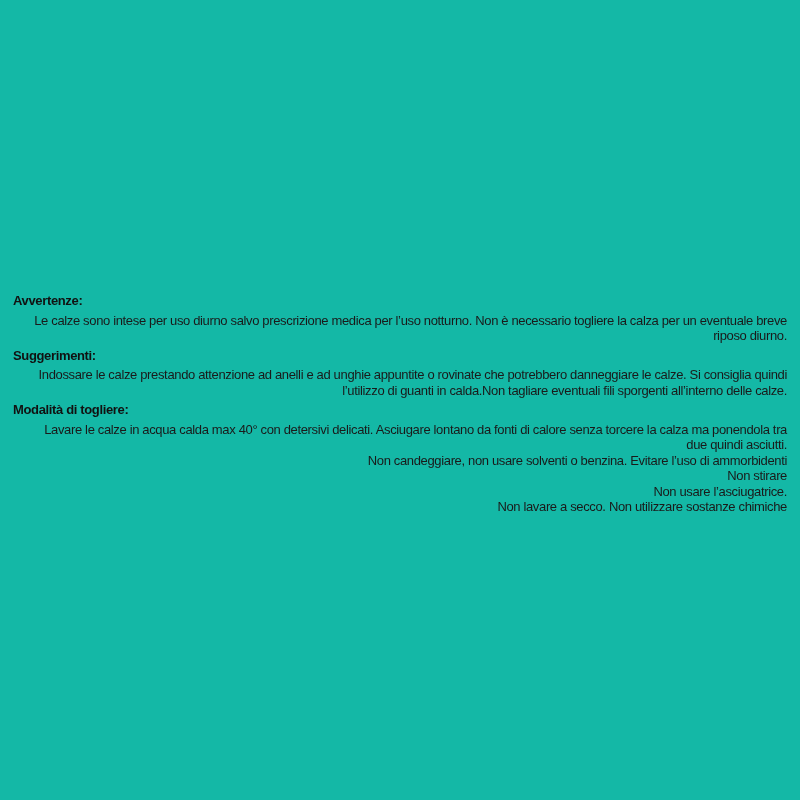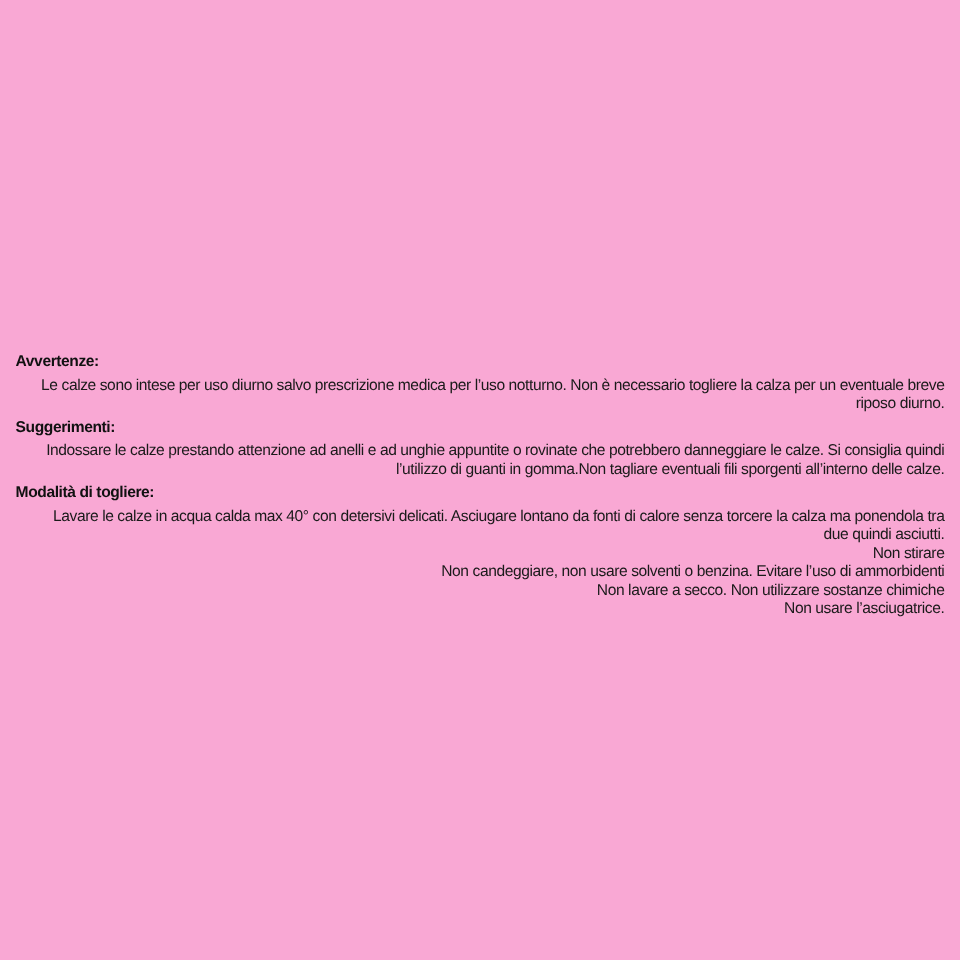--- a/index.html
+++ b/index.html
@@ -4,21 +4,21 @@
 <style>
   html, body {
     margin: 0;
     padding: 0;
     background: #ffffff;
   }
   .page {
     position: relative;
     width: 800px;
     height: 800px;
-    background: #f9a8d4;
+    background: #14b8a6;
     overflow: hidden;
   }
   .content {
     box-sizing: border-box;
     padding: 289px 13px 0 13px;
     font-family: "Liberation Sans", sans-serif;
     font-size: 13px;
     letter-spacing: -0.35px;
     color: #1a1a1a;
   }
@@ -46,29 +46,29 @@
     <div class="section-body">
           <div class="text-line">Le calze sono intese per uso diurno salvo prescrizione medica per l’uso notturno. Non è necessario togliere la calza per un eventuale breve</div>
           <div class="text-line">riposo diurno.</div>
         </div>
   </section>
 
   <section class="section">
     <h2 class="section-heading">Suggerimenti:</h2>
     <div class="section-body">
           <div class="text-line">Indossare le calze prestando attenzione ad anelli e ad unghie appuntite o rovinate che potrebbero danneggiare le calze. Si consiglia quindi</div>
-          <div class="text-line">l’utilizzo di guanti in gomma.Non tagliare eventuali fili sporgenti all’interno delle calze.</div>
+          <div class="text-line">l’utilizzo di guanti in calda.Non tagliare eventuali fili sporgenti all’interno delle calze.</div>
         </div>
   </section>
 
   <section class="section">
     <h2 class="section-heading">Modalità di togliere:</h2>
     <div class="section-body">
           <div class="text-line">Lavare le calze in acqua calda max 40° con detersivi delicati. Asciugare lontano da fonti di calore senza torcere la calza ma ponendola tra</div>
           <div class="text-line">due quindi asciutti.</div>
+          <div class="text-line">Non candeggiare, non usare solventi o benzina. Evitare l’uso di ammorbidenti</div>
           <div class="text-line">Non stirare</div>
-          <div class="text-line">Non candeggiare, non usare solventi o benzina. Evitare l’uso di ammorbidenti</div>
+          <div class="text-line">Non usare l’asciugatrice.</div>
           <div class="text-line">Non lavare a secco. Non utilizzare sostanze chimiche</div>
-          <div class="text-line">Non usare l’asciugatrice.</div>
         </div>
   </section>
 </div>
 </div>
 
 </body></html>

